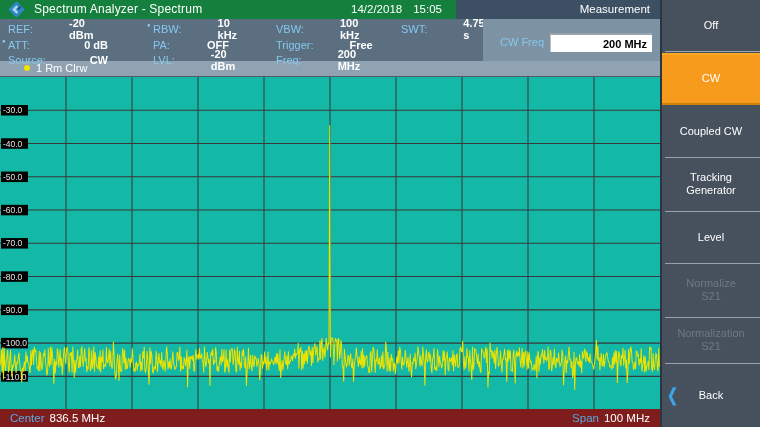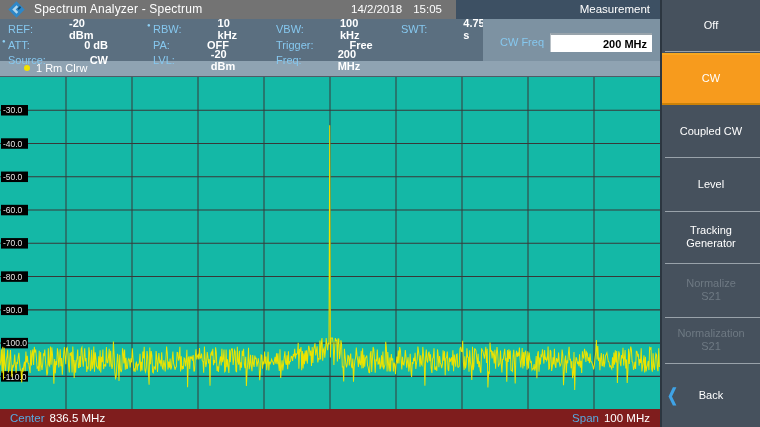--- a/index.html
+++ b/index.html
@@ -3,21 +3,21 @@
 <meta charset="utf-8">
 <style>
   html,body{margin:0;padding:0;background:#000;}
   *{box-sizing:border-box;}
   .screen{width:760px;height:427px;display:flex;font-family:"Liberation Sans",sans-serif;
           -webkit-font-smoothing:antialiased;user-select:none;overflow:hidden;background:#000;}
   .main{width:660px;display:flex;flex-direction:column;}
 
   
   .top-row{height:22px;display:flex;}
-  .titlebar{flex:1;background:#737373;color:#fff;display:flex;align-items:center;padding:0 6px;}
+  .titlebar{flex:1;background:#15803d;color:#fff;display:flex;align-items:center;padding:0 6px;}
   .logo{width:17px;height:17px;margin-left:2px;flex:0 0 auto;}
   .title{font-size:12px;margin-left:9px;letter-spacing:.2px;}
   .datetime{margin-left:auto;display:flex;gap:11px;font-size:11.5px;padding-right:8px;}
   .meas-header{width:204px;background:#3d5063;color:#fff;font-size:11.5px;display:flex;
                align-items:center;justify-content:flex-end;padding:0 10px;}
 
   
   .second-row{height:50px;display:flex;}
   .settings{flex:1;background:#5b6f80;position:relative;font-size:11px;}
   .scol{position:absolute;top:3px;display:flex;flex-direction:column;}
@@ -200,24 +200,24 @@
       <div class="sb-btn">
         <span>Off</span>
       </div>
       <div class="sb-btn sep selected">
         <span>CW</span>
       </div>
       <div class="sb-btn">
         <span>Coupled CW</span>
       </div>
       <div class="sb-btn sep">
+        <span>Tracking<br>Generator</span>
+      </div>
+      <div class="sb-btn sep">
         <span>Level</span>
-      </div>
-      <div class="sb-btn sep">
-        <span>Tracking<br>Generator</span>
       </div>
       <div class="sb-btn sep disabled">
         <span>Normalize<br>S21</span>
       </div>
       <div class="sb-btn sep disabled">
         <span>Normalization<br>S21</span>
       </div>
       <div class="sb-btn sep">
         <span class="back-chevron">❮</span>
         <span>Back</span>

